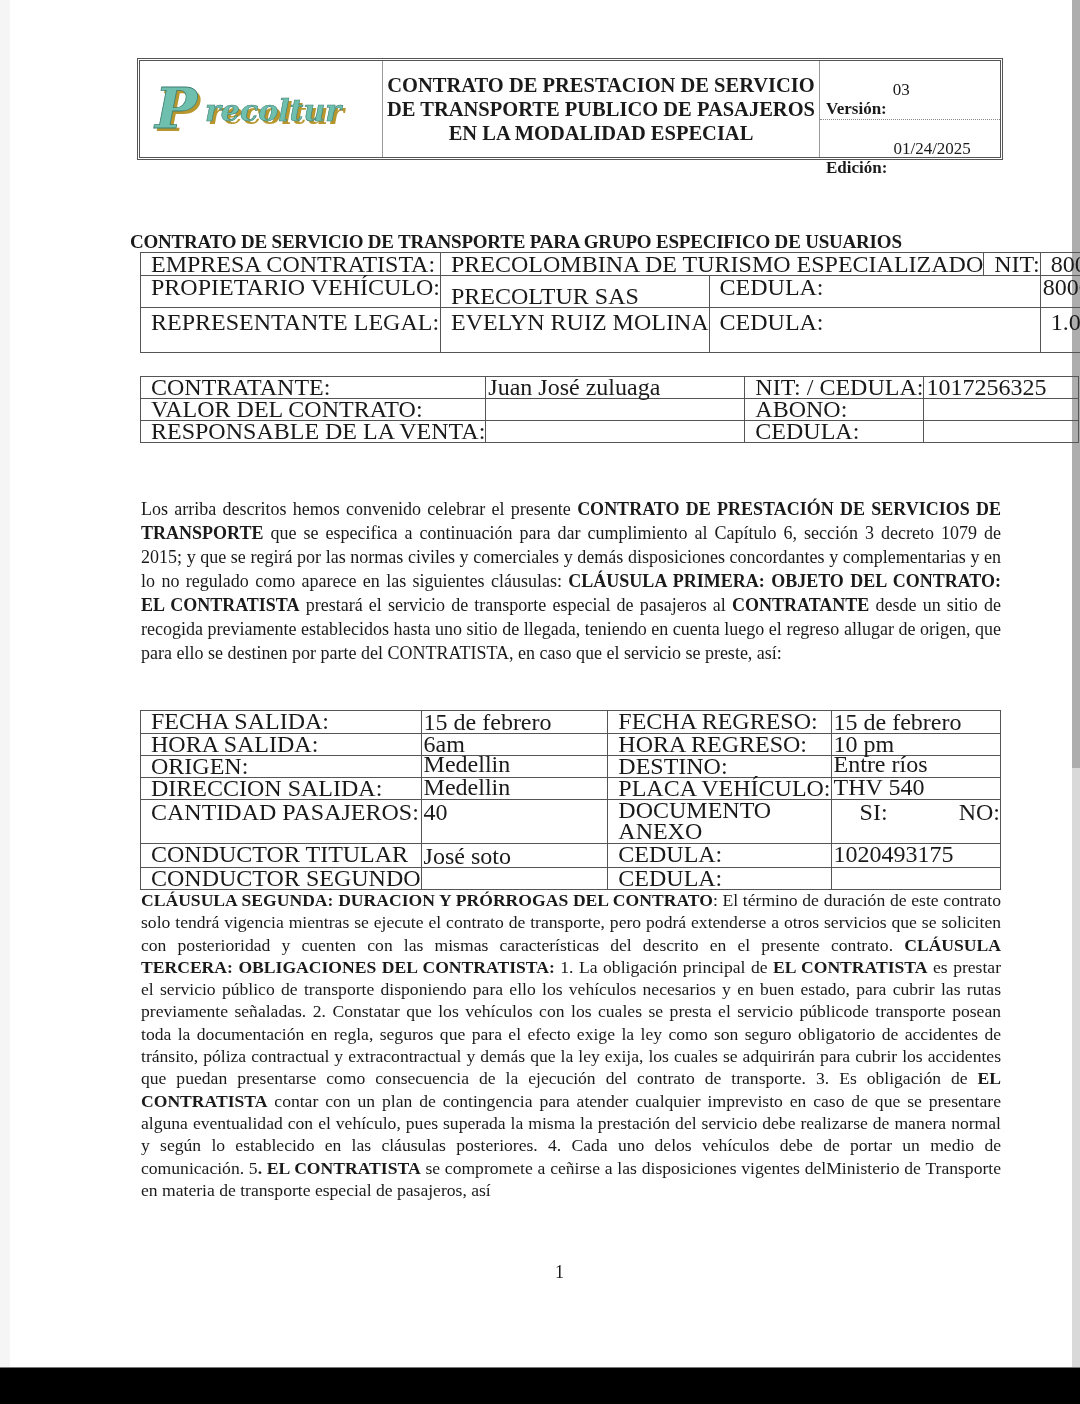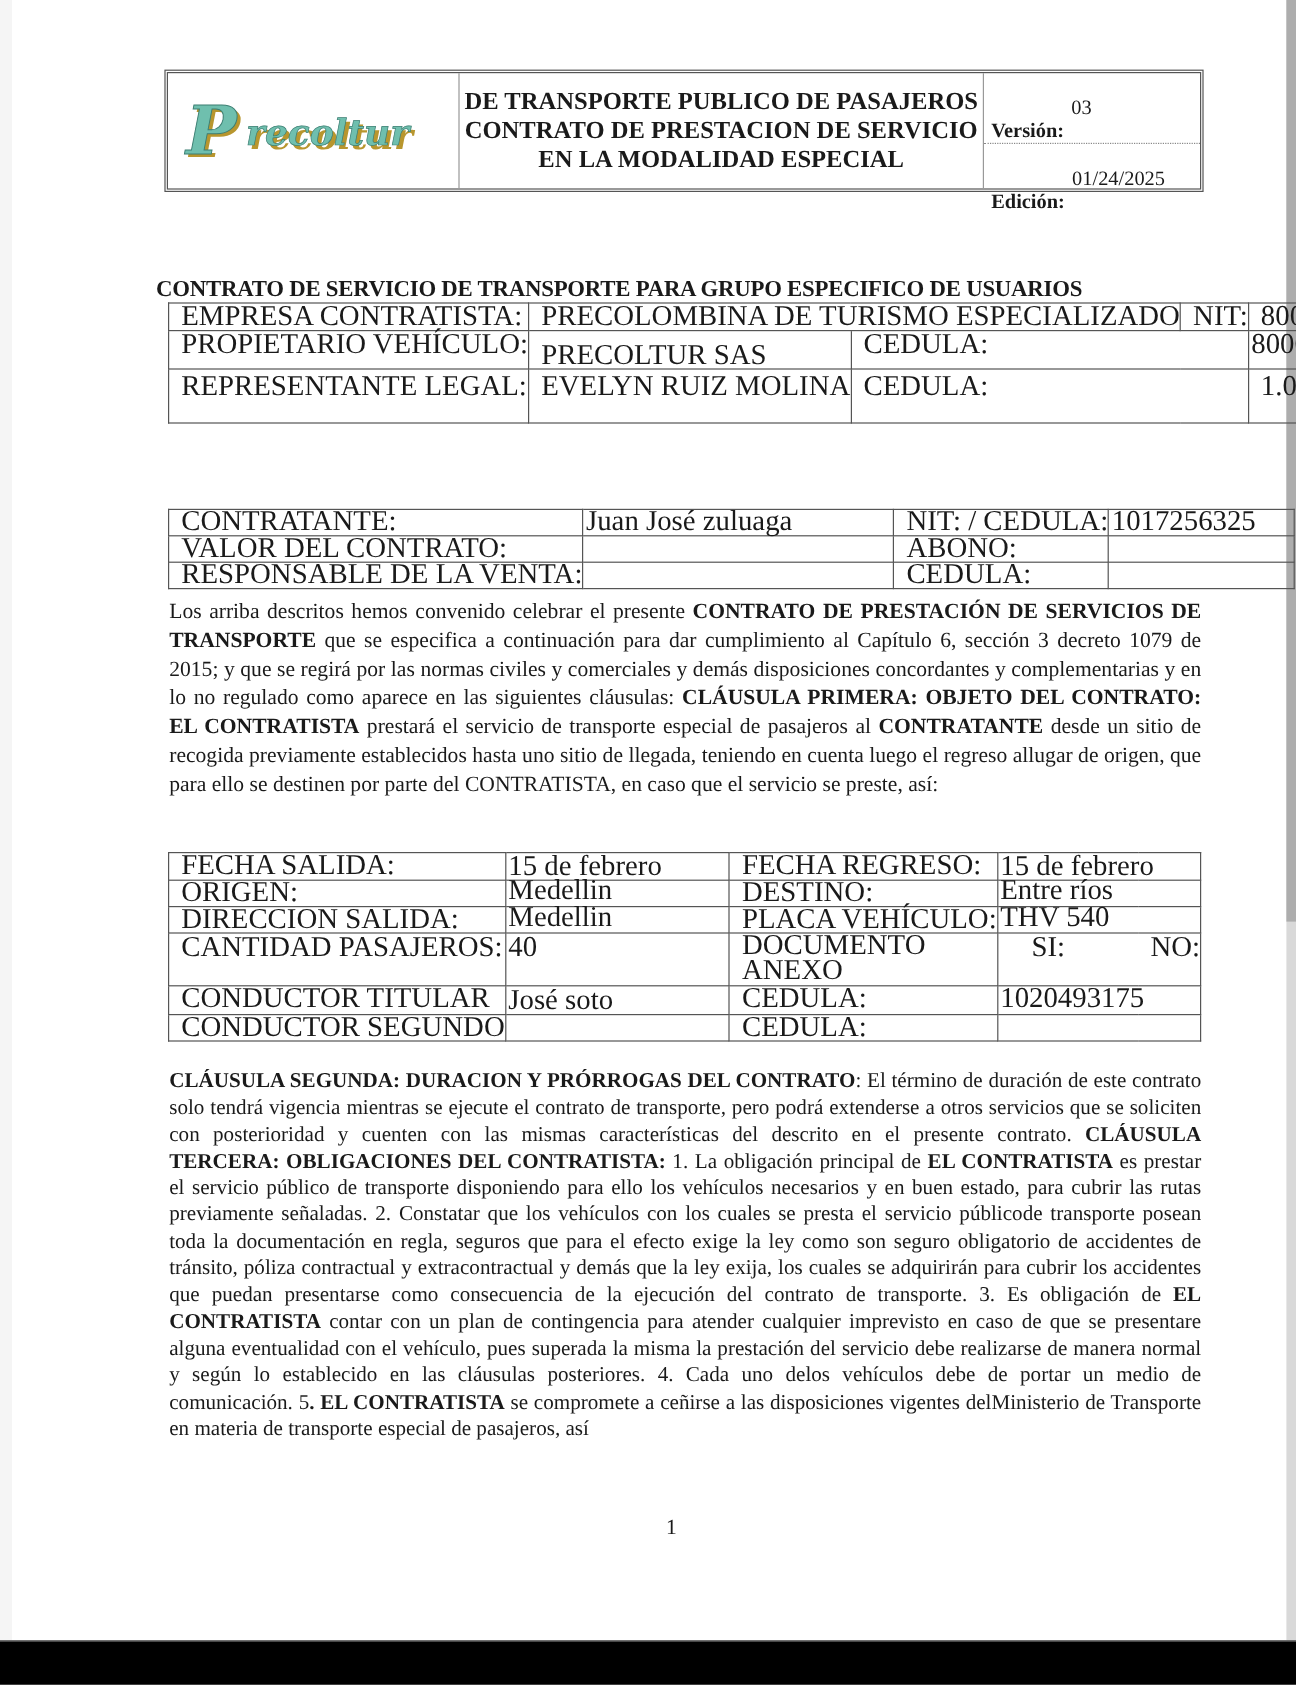--- a/index.html
+++ b/index.html
@@ -20,21 +20,21 @@
   .hdr-meta b { margin-right:6px;margin-top:38px; }
 
   
   .sec-title { position:absolute; left:130px; top:231px; font-family:"Liberation Serif", serif; font-weight:bold; font-size:19px; letter-spacing:-0.2px; }
 
   table { border-collapse:collapse; position:absolute; font-family:"Liberation Serif", serif; font-size:24px; }
   td { border:1.5px solid #555; padding:0 0 0 10px; vertical-align:top; white-space:nowrap; }
 
   .t1 { left:140px; top:252px; width:861px; }
   .t1 td { line-height:22px; }
-  .t2 { left:140px; top:376px; width:939px;margin-top:48px; }
+  .t2 { left:140px; top:376px; width:939px; }
   .t2 td { line-height:21px; height:21px; }
   .t3 { left:140px; top:710px; width:861px;border-radius:12px; }
   .t3 td { line-height:21px; }
   .v { padding-left:2px !important; }
 
   .para { position:absolute; left:141px; width:860px; font-family:"Liberation Serif", serif; font-size:18px; line-height:24px; text-align:justify; }
   .p1 { top:497px; }
   .p2 { top:889px; line-height:22.3px; font-size:17.6px; }
   .page-num { position:absolute; left:555px; top:1262px; font-family:"Liberation Serif", serif; font-size:18px; }
 </style>
@@ -48,22 +48,22 @@
 <div class="hdr">
   <div class="hdr-logo">
     <svg width="222" height="80" viewBox="0 0 222 80">
       <text x="8" y="62" font-family="DejaVu Serif, serif" font-style="italic" font-weight="bold" font-size="56" fill="#b8962e">P</text>
       <text x="5" y="59" font-family="DejaVu Serif, serif" font-style="italic" font-weight="bold" font-size="56" fill="#6fbfae" stroke="#3d7f73" stroke-width="0.8">P</text>
       <text x="58" y="55" font-family="DejaVu Serif, serif" font-style="italic" font-weight="bold" font-size="30" fill="#b8962e">recoltur</text>
       <text x="55" y="52" font-family="DejaVu Serif, serif" font-style="italic" font-weight="bold" font-size="30" fill="#6fbfae" stroke="#3d7f73" stroke-width="0.6">recoltur</text>
     </svg>
   </div>
   <div class="hdr-title">
+    <div>CONTRATO DE PRESTACION DE SERVICIO</div>
     <div>DE TRANSPORTE PUBLICO DE PASAJEROS</div>
-    <div>CONTRATO DE PRESTACION DE SERVICIO</div>
     <div>EN LA MODALIDAD ESPECIAL</div>
   </div>
   <div class="hdr-meta">
     <div class="row">
       <b>Versión:</b>
       <span>03</span>
     </div>
     <div class="row">
       <b>Edición:</b>
       <span>01/24/2025</span>
@@ -125,20 +125,26 @@
 
 <table class="t3">
   <tbody>
       <tr style="height:23px">
     <td style="width:214px">FECHA SALIDA:</td>
     <td class="v" style="width:214px;vertical-align:bottom">15 de febrero</td>
     <td style="width:147px">FECHA REGRESO:</td>
     <td class="v" colspan="2" style="vertical-align:bottom">15 de febrero</td>
   </tr>
   <tr style="height:22px">
+    <td>HORA SALIDA:</td>
+    <td class="v" style="vertical-align:bottom">6am</td>
+    <td>HORA REGRESO:</td>
+    <td class="v" colspan="2" style="vertical-align:bottom">10 pm</td>
+  </tr>
+  <tr style="height:22px">
     <td style="vertical-align:bottom">ORIGEN:</td>
     <td class="v" style="line-height:16px">Medellin</td>
     <td style="vertical-align:bottom">DESTINO:</td>
     <td class="v" colspan="2" style="line-height:16px">Entre ríos</td>
   </tr>
   <tr style="height:22px">
     <td style="vertical-align:bottom">DIRECCION SALIDA:</td>
     <td class="v" style="line-height:18px">Medellin</td>
     <td style="vertical-align:bottom">PLACA VEHÍCULO:</td>
     <td class="v" colspan="2" style="line-height:18px">THV 540</td>

